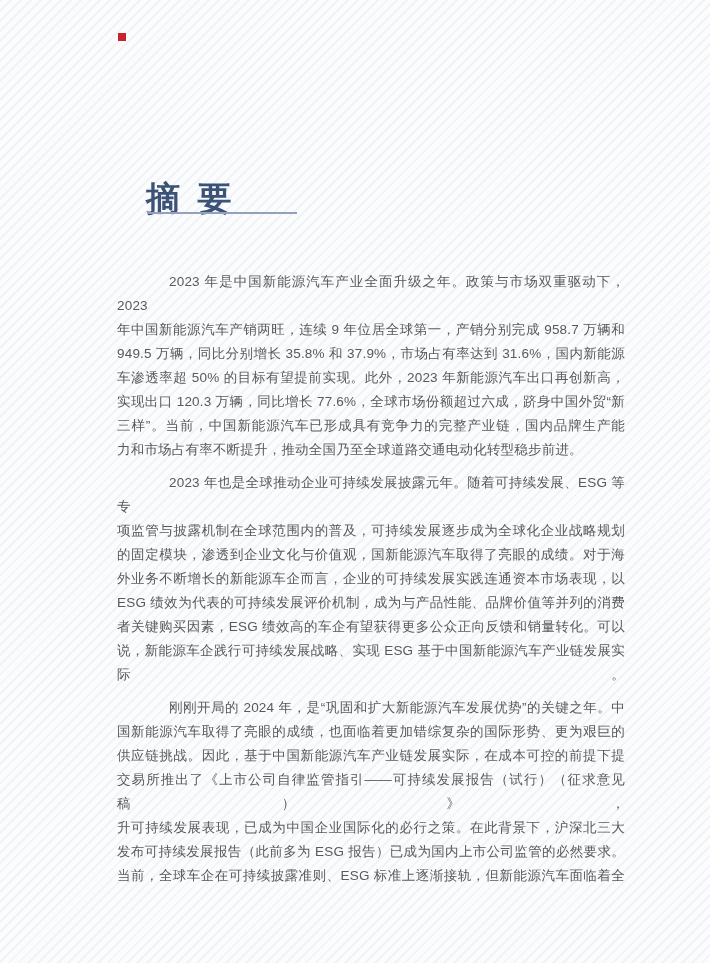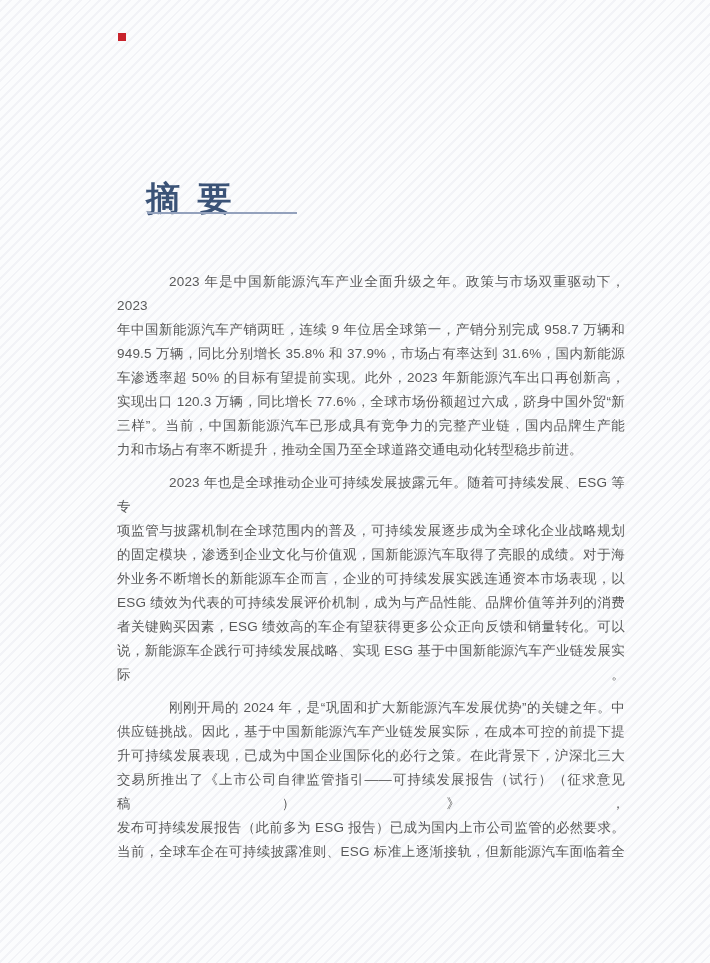--- a/index.html
+++ b/index.html
@@ -100,21 +100,22 @@
         <div class="ln ln-first">2023 年也是全球推动企业可持续发展披露元年。随着可持续发展、ESG 等专</div>
         <div class="ln">项监管与披露机制在全球范围内的普及，可持续发展逐步成为全球化企业战略规划</div>
         <div class="ln">的固定模块，渗透到企业文化与价值观，国新能源汽车取得了亮眼的成绩。对于海</div>
         <div class="ln">外业务不断增长的新能源车企而言，企业的可持续发展实践连通资本市场表现，以</div>
         <div class="ln">ESG 绩效为代表的可持续发展评价机制，成为与产品性能、品牌价值等并列的消费</div>
         <div class="ln">者关键购买因素，ESG 绩效高的车企有望获得更多公众正向反馈和销量转化。可以</div>
         <div class="ln">说，新能源车企践行可持续发展战略、实现 ESG 基于中国新能源汽车产业链发展实际。</div>
       </div>
     <div class="para">
         <div class="ln ln-first">刚刚开局的 2024 年，是“巩固和扩大新能源汽车发展优势”的关键之年。中</div>
+        <div class="ln">国新能源汽车取得了亮眼的成绩，也面临着更加错综复杂的国际形势、更为艰巨的</div>
         <div class="ln">供应链挑战。因此，基于中国新能源汽车产业链发展实际，在成本可控的前提下提</div>
+        <div class="ln">交易所推出了《上市公司自律监管指引——可持续发展报告（试行）（征求意见稿）》，</div>
         <div class="ln">升可持续发展表现，已成为中国企业国际化的必行之策。在此背景下，沪深北三大</div>
-        <div class="ln">交易所推出了《上市公司自律监管指引——可持续发展报告（试行）（征求意见稿）》，</div>
         <div class="ln">发布可持续发展报告（此前多为 ESG 报告）已成为国内上市公司监管的必然要求。</div>
         <div class="ln">当前，全球车企在可持续披露准则、ESG 标准上逐渐接轨，但新能源汽车面临着全</div>
       </div>
   </div>
 
 </div>
 
 </body></html>

